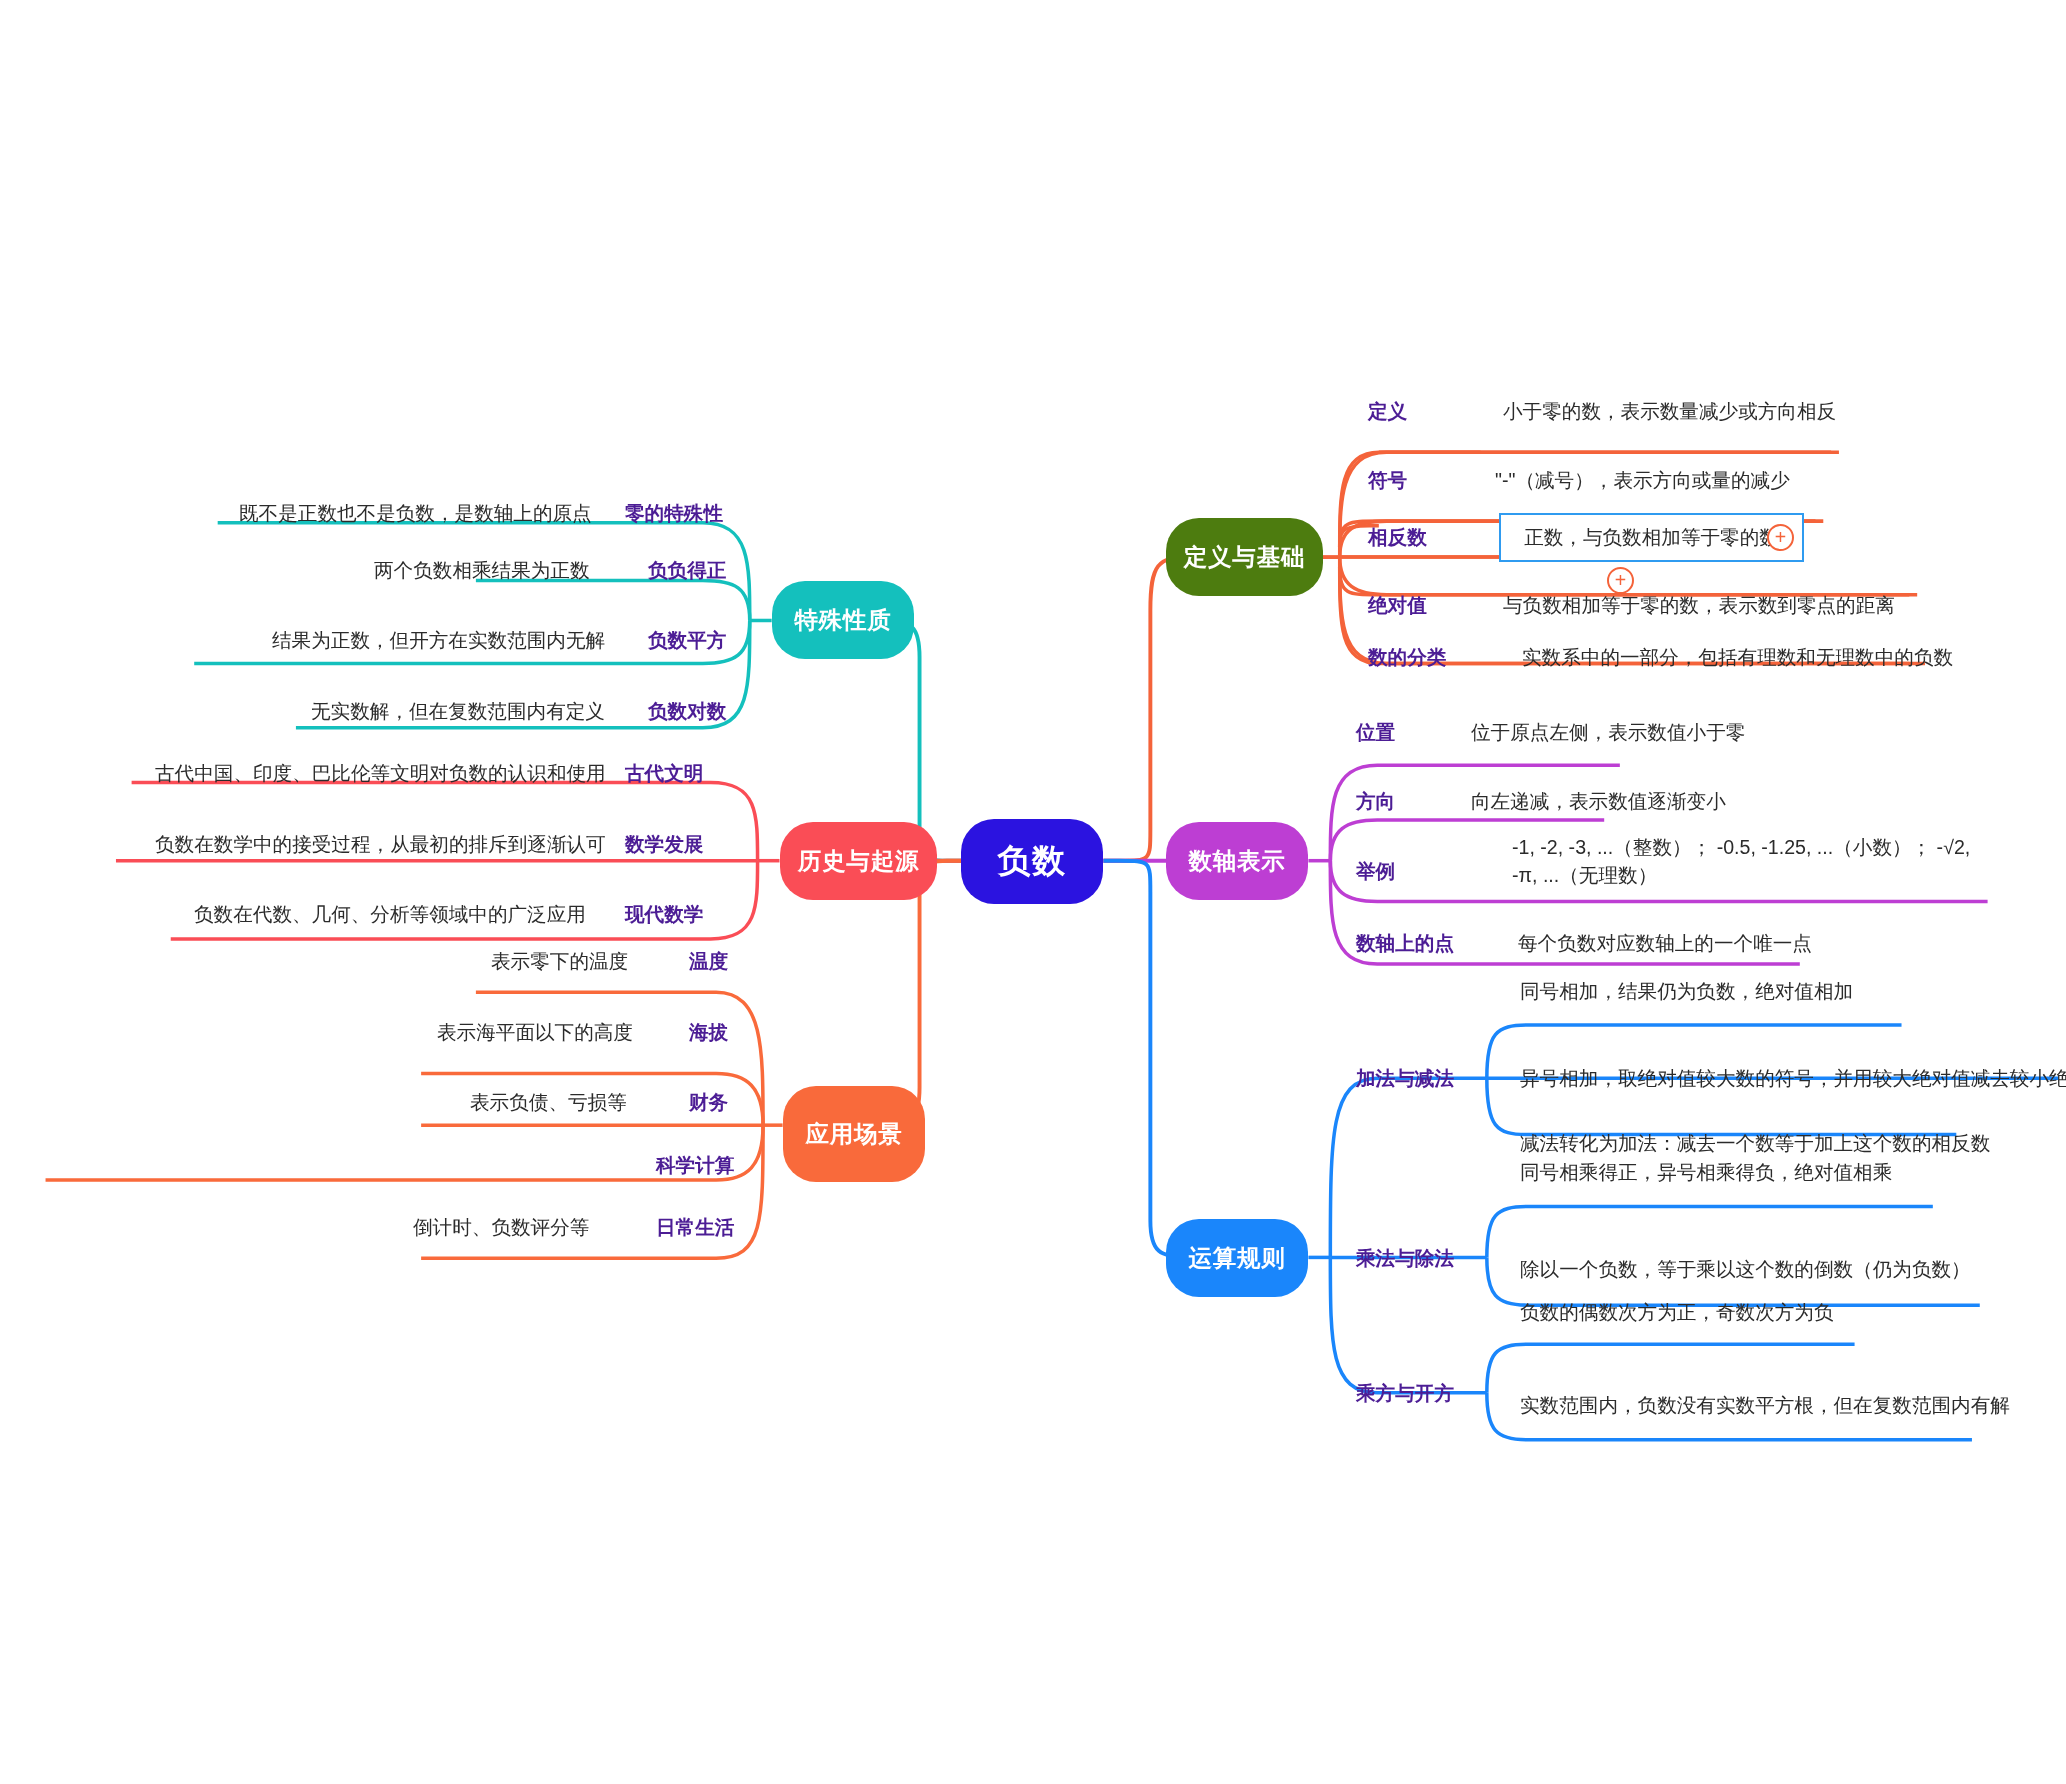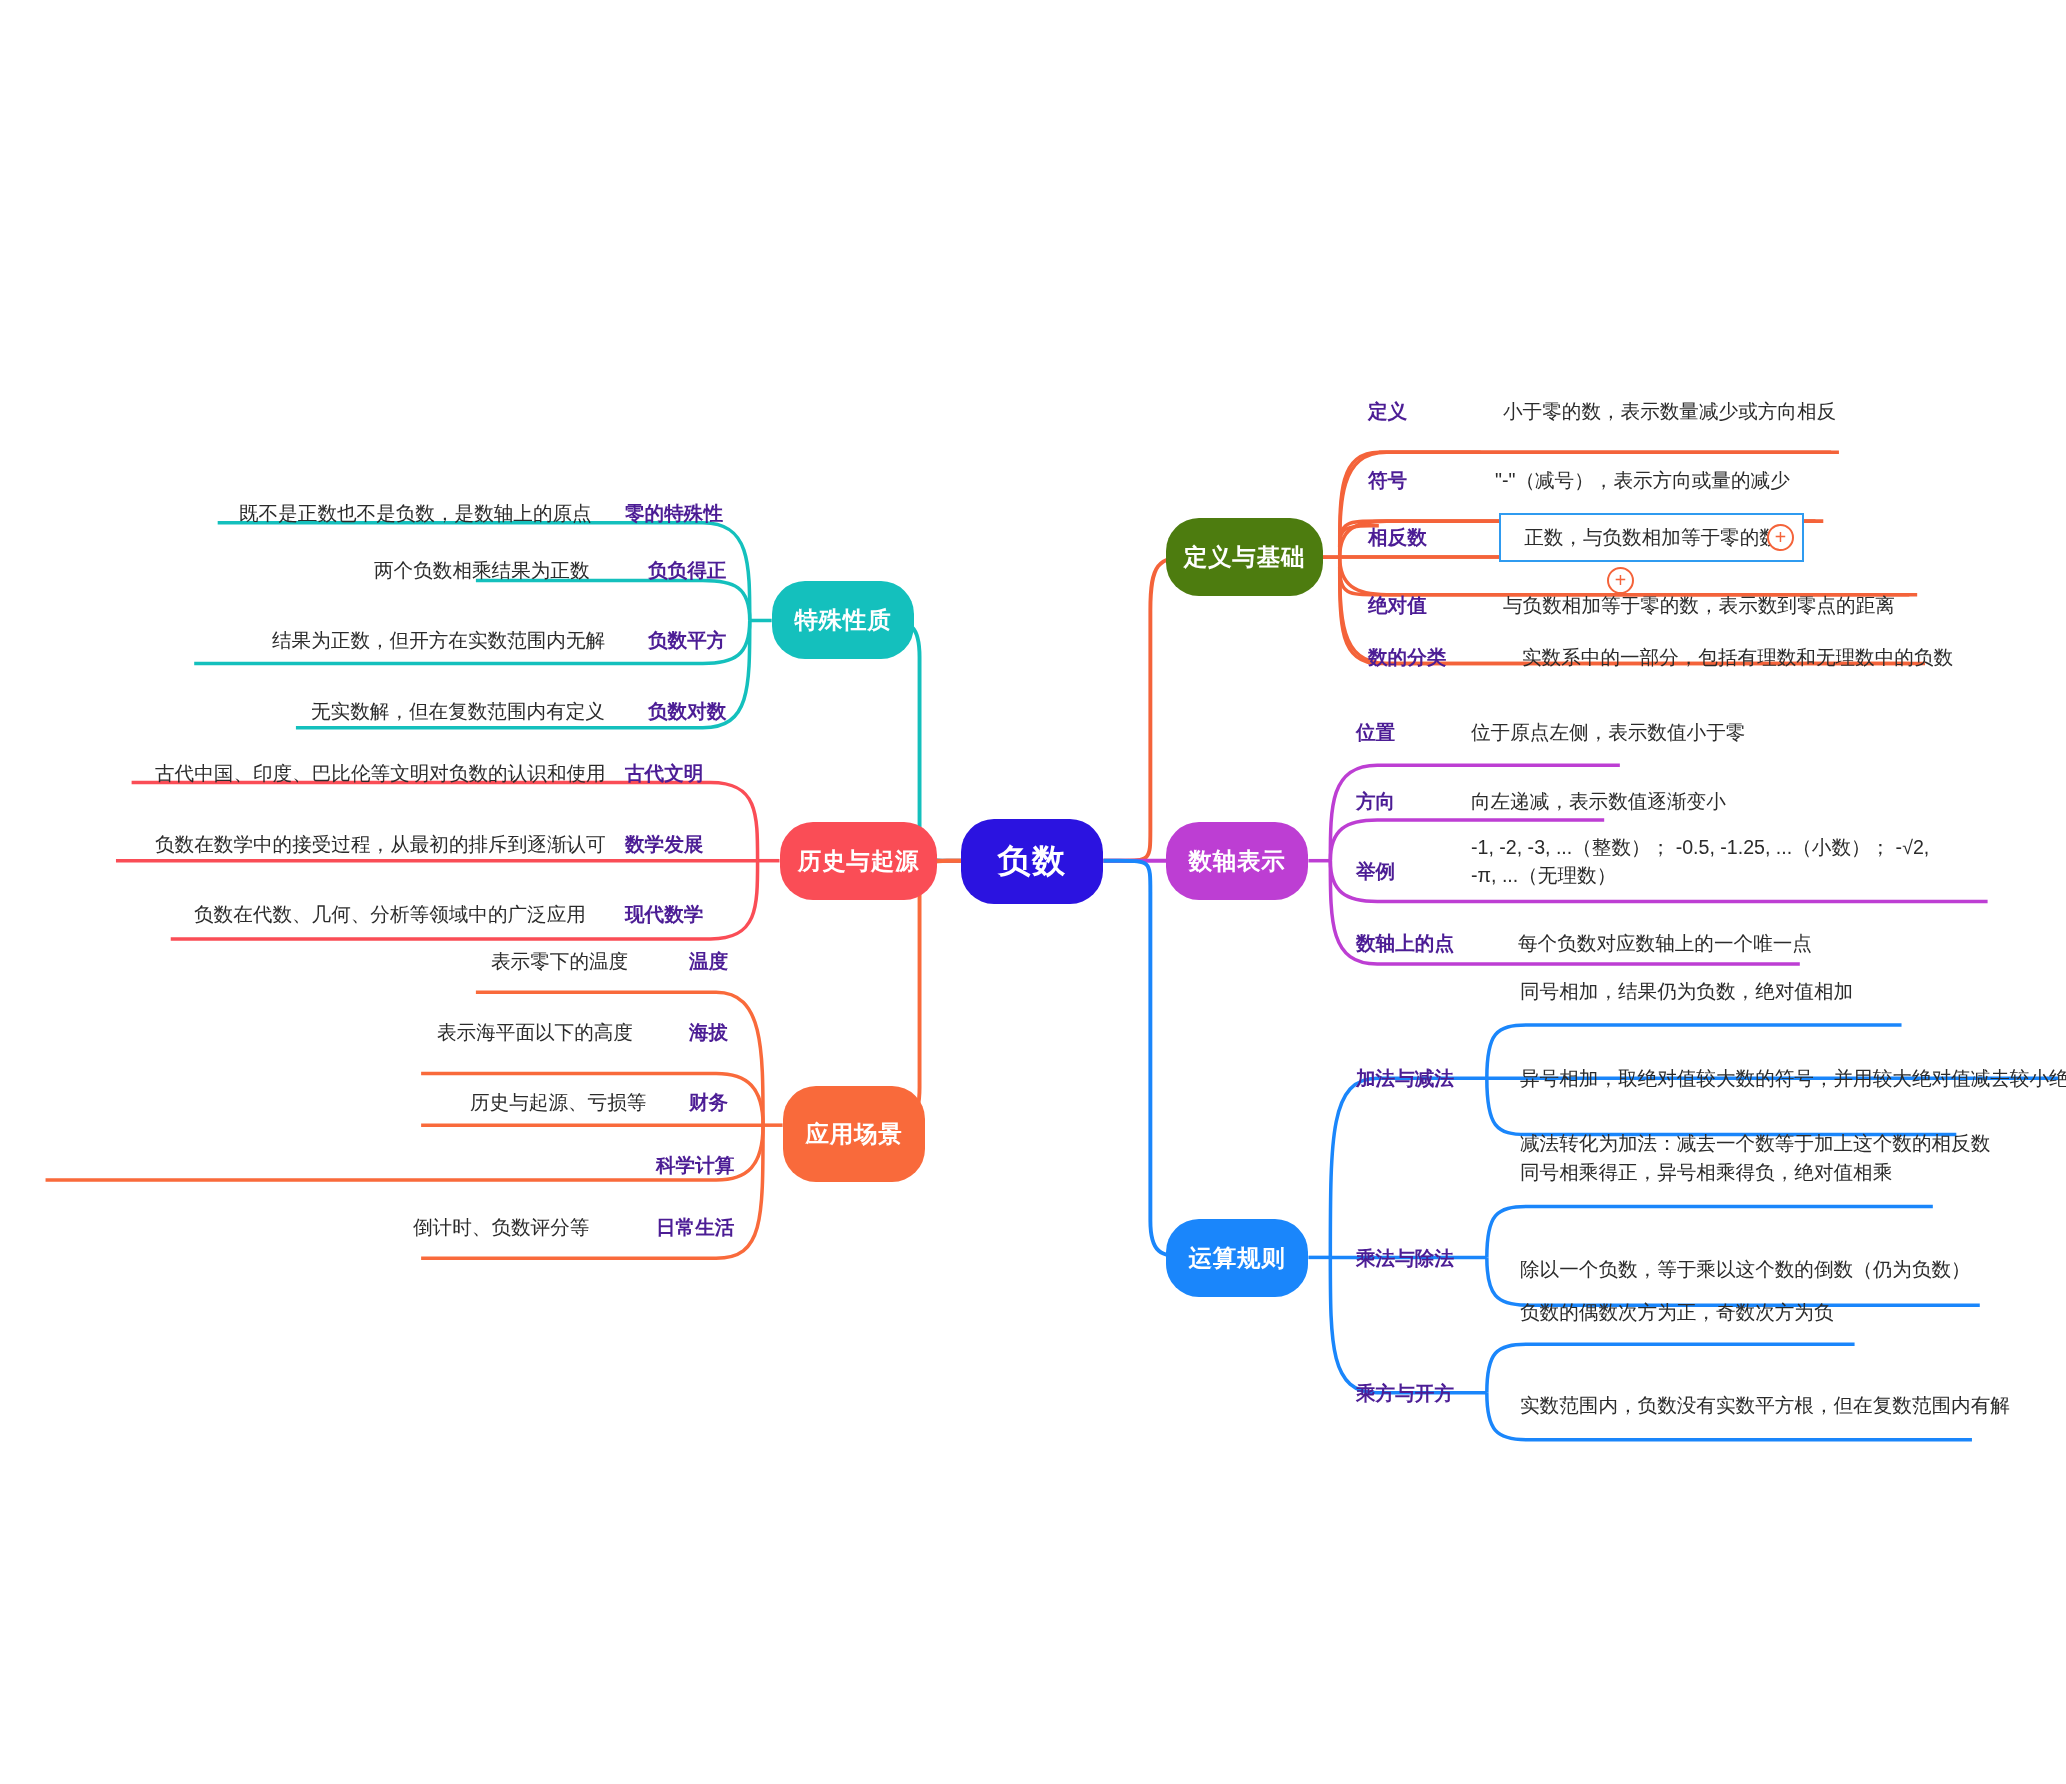--- a/index.html
+++ b/index.html
@@ -9,21 +9,21 @@
 
   .node{position:absolute;display:flex;align-items:center;justify-content:center;
         border-radius:33px;color:#fff;font-weight:bold;white-space:nowrap;
         box-sizing:border-box;}
   .root{font-size:33px;letter-spacing:1.6px;}
   .branch{font-size:23.5px;letter-spacing:0.8px;}
 
   .lbl{position:absolute;font-size:19.6px;font-weight:bold;color:#4c1d95;white-space:nowrap;}
   .desc{position:absolute;font-size:19.6px;color:#2b2b2b;transform:translateY(-50%);
         line-height:1.45;}
-  .desc.wrap{white-space:normal;}
+  .desc.wrap{white-space:normal;margin-left:41px;}
   .desc.nw{white-space:nowrap;}
   .lbl.nw{white-space:nowrap;transform:translateY(-50%);}
 
   .selbox{position:absolute;border:2.3px solid #2f9bf0;background:#fff;
           box-sizing:border-box;display:flex;align-items:center;justify-content:center;
           font-size:19.6px;color:#2b2b2b;white-space:nowrap;}
   .plus{position:absolute;width:27px;height:27px;border:2px solid #f4633a;
         border-radius:50%;color:#f4633a;font-size:19.6px;line-height:23px;
         text-align:center;background:#fff;box-sizing:border-box;font-weight:400;}
 </style>
@@ -219,21 +219,21 @@
   <div class="lbl nw" style="left:625px;top:914px;">现代数学</div>
   <div class="desc nw" style="left:194px;top:914px;">负数在代数、几何、分析等领域中的广泛应用</div>
 
   <div class="lbl nw" style="left:689px;top:961px;">温度</div>
   <div class="desc nw" style="left:491px;top:961px;">表示零下的温度</div>
 
   <div class="lbl nw" style="left:689px;top:1032px;">海拔</div>
   <div class="desc nw" style="left:437px;top:1032px;">表示海平面以下的高度</div>
 
   <div class="lbl nw" style="left:689px;top:1102px;">财务</div>
-  <div class="desc nw" style="left:470px;top:1102px;">历史与起源、亏损等</div>
+  <div class="desc nw" style="left:470px;top:1102px;">表示负债、亏损等</div>
 
   <div class="lbl nw" style="left:656px;top:1165px;">科学计算</div>
 
   <div class="lbl nw" style="left:656px;top:1227px;">日常生活</div>
   <div class="desc nw" style="left:413px;top:1227px;">倒计时、负数评分等</div>
 
 </div>
 
 
 </body></html>

